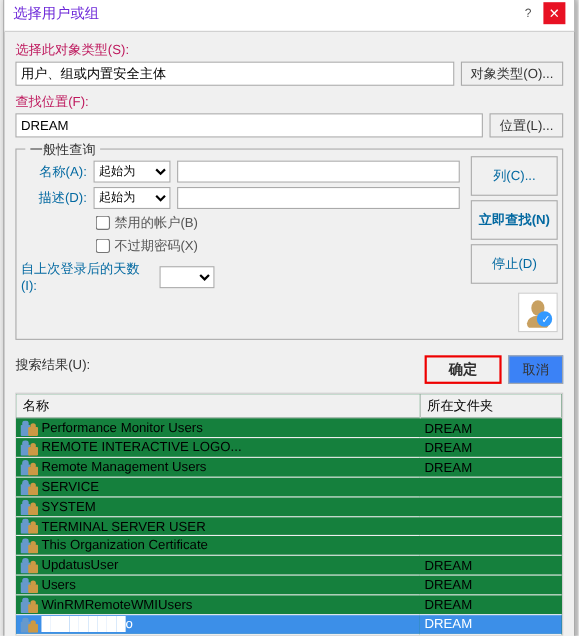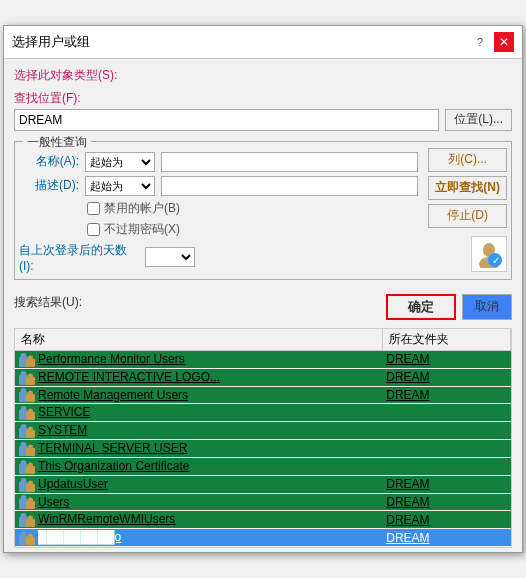--- a/index.html
+++ b/index.html
@@ -25,21 +25,21 @@
     .title-bar {
       background: #fff;
       border-bottom: 1px solid #ccc;
       padding: 6px 8px;
       display: flex;
       align-items: center;
       justify-content: space-between;
     }
     .title-bar-title {
       font-size: 13px;
-      color: #000000;
+      color: #6d28d9;
     }
     .title-bar-controls {
       display: flex;
       gap: 4px;
     }
     .title-btn {
       width: 20px;
       height: 20px;
       display: flex;
       align-items: center;
@@ -149,27 +149,27 @@
       color: #555;
     }
     .side-btns {
       display: flex;
       flex-direction: column;
       gap: 4px;
       justify-content: flex-start;
       margin-left: 4px;
     }
     .side-btn {
-      height: 24px;
+      height: 36px;
       padding: 0 6px;
       border: 1px solid #aaa;
       background: #f0f0f0;
       font-size: 12px;
       cursor: pointer;
-      color: #a16207;
+      color: #0369a1;
       white-space: nowrap;
     }
     .side-btn.primary {
       font-weight: bold;
     }
     .side-btn:disabled {
       color: #aaa;
       cursor: default;
     }
     .avatar-icon {
@@ -247,41 +247,44 @@
       text-align: left;
       font-size: 12px;
       font-weight: normal;
       position: sticky;
       top: 0;
     }
     td {
       padding: 1px 4px;
       font-size: 12px;
       border-bottom: 1px solid #eee;
-      text-decoration: underline;
     }
     tr.selected td { background: #3c8fe8; color: white; }
   </style>
 </head>
 <body>
 
 <div class="dialog">
 
   <div class="title-bar">
     <span class="title-bar-title">选择用户或组</span>
     <div class="title-bar-controls">
       <button class="title-btn">?</button>
       <button class="title-btn close">✕</button>
     </div>
   </div>
 
   <div class="dialog-body">
 
     <div class="field-row">
       <span class="field-label">选择此对象类型(S):</span>
+      <div class="field-input-row">
+        <input class="field-input" type="text" readonly="" value="用户、组或内置安全主体" style="">
+        <button class="btn">对象类型(O)...</button>
+      </div>
     </div>
 
     <div class="field-row">
       <span class="field-label">查找位置(F):</span>
       <div class="field-input-row">
         <input class="field-input" type="text" readonly="" value="DREAM" style="">
         <button class="btn">位置(L)...</button>
       </div>
     </div>
 

